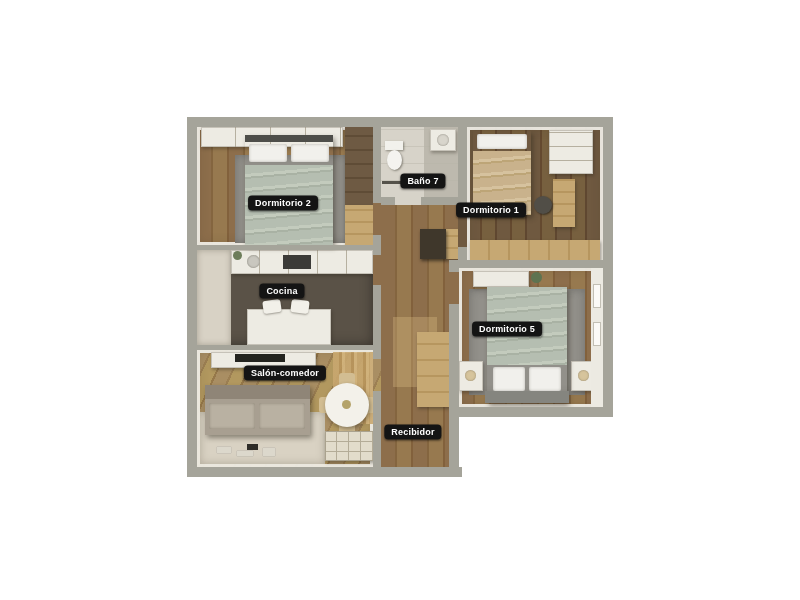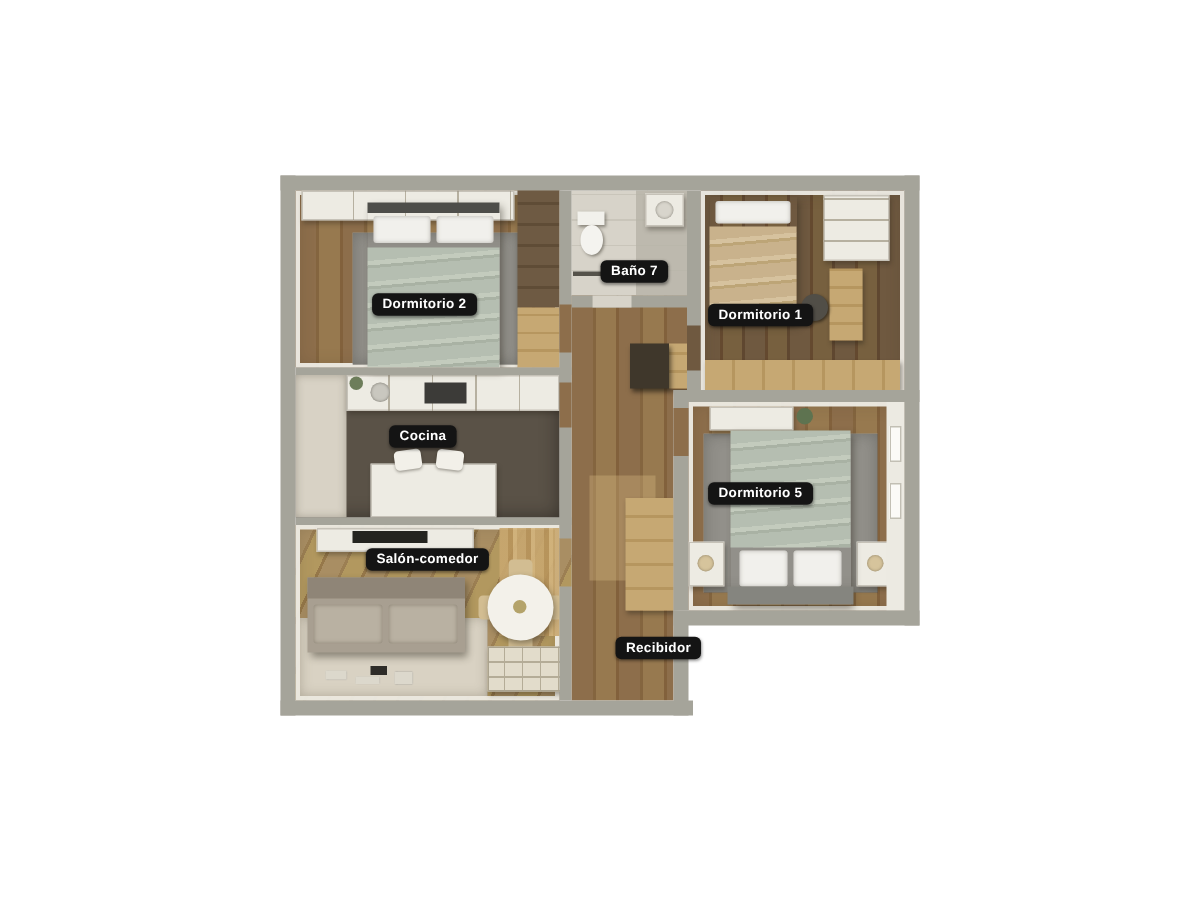--- a/index.html
+++ b/index.html
@@ -160,20 +160,20 @@
 
     <div class="door wood" style="left:186px;top:86px;width:8px;height:32px;"></div>
     <div class="door wood" style="left:186px;top:138px;width:8px;height:30px;"></div>
     <div class="door wood-salon" style="left:186px;top:242px;width:8px;height:32px;"></div>
     <div class="door tile" style="left:208px;top:80px;width:26px;height:8px;"></div>
     <div class="door wood-dark" style="left:271px;top:100px;width:9px;height:30px;"></div>
     <div class="door wood" style="left:262px;top:155px;width:10px;height:32px;"></div>
 
     <div class="room-label" style="left:96px;top:86px;">Dormitorio 2</div>
     <div class="room-label" style="left:236px;top:64px;">Baño 7</div>
-    <div class="room-label" style="left:320px;top:93px;text-align:right;">Dormitorio 1</div>
+    <div class="room-label" style="left:304px;top:93px;text-align:right;">Dormitorio 1</div>
     <div class="room-label" style="left:95px;top:174px;">Cocina</div>
     <div class="room-label" style="left:320px;top:212px;">Dormitorio 5</div>
     <div class="room-label" style="left:98px;top:256px;">Salón-comedor</div>
-    <div class="room-label" style="left:226px;top:315px;margin-left:26px;">Recibidor</div>
+    <div class="room-label" style="left:226px;top:315px;">Recibidor</div>
 
   </div>
 </div>
 
 </body></html>

